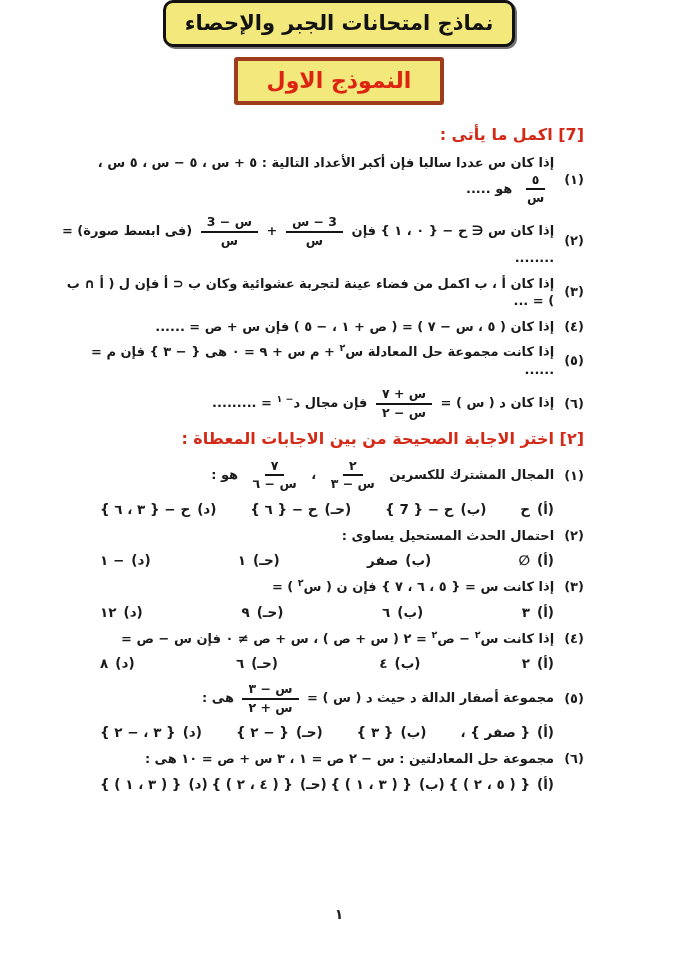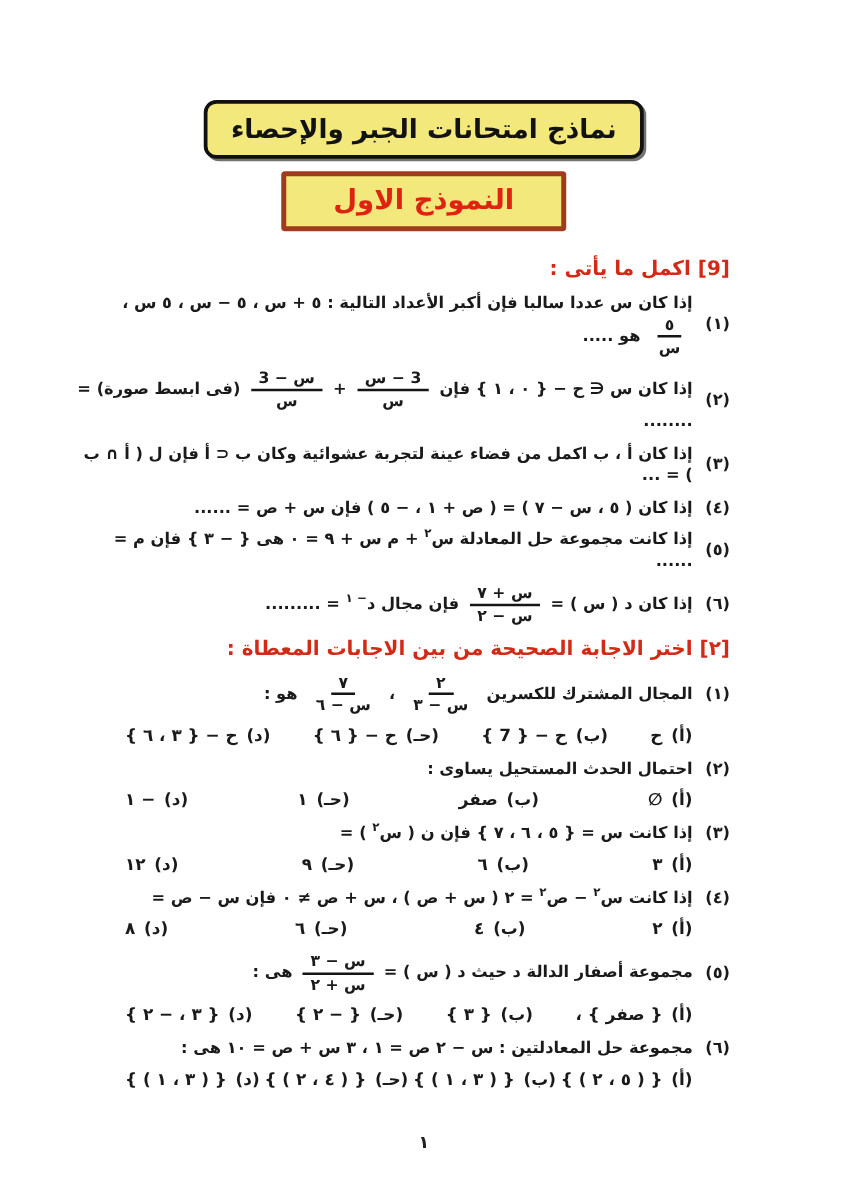--- a/index.html
+++ b/index.html
@@ -10,30 +10,29 @@
     --model-border:#a03c1e;
     --model-text:#dd2412;
   }
   *{margin:0;padding:0;box-sizing:border-box;}
   html,body{background:#e8e8e8;}
   .page{
     width:678px;height:960px;margin:0 auto;background:#ffffff;
     direction:rtl;position:relative;overflow:hidden;
     font-family:"DejaVu Sans","Liberation Sans",sans-serif;
     font-weight:700;color:var(--text);
-    padding-top:80px;
   }
   .banner-title{
     width:352px;margin:0 auto;background:var(--banner-bg);
     border:3.5px solid var(--banner-border);border-radius:10px;
     box-shadow:2px 2px 0 rgba(0,0,0,.55);
     text-align:center;font-size:21px;padding:8px 4px 9px;color:#121212;
   }
   .banner-model{
-    width:228px;margin:10px auto 0;background:var(--banner-bg);
+    width:210px;margin:10px auto 0;background:var(--banner-bg);
     border:4.5px solid var(--model-border);border-radius:3px;
     text-align:center;font-size:22px;padding:7px 4px 8px;color:var(--model-text);
   }
   .content{padding:14px 94px 0 58px;}
   .sec-header{
     color:var(--red);font-size:16px;margin:6px 0 10px;letter-spacing:.2px;
   }
   .item{display:flex;gap:10px;align-items:center;margin-bottom:8px;font-size:13px;line-height:1.35;}
   .item .num{flex:0 0 auto;}
   .item .body{flex:1 1 auto;}
@@ -56,21 +55,21 @@
   }
 </style>
 </head>
 <body>
 
 <div class="page">
   <div class="banner-title">نماذج امتحانات الجبر والإحصاء</div>
   <div class="banner-model">النموذج الاول</div>
   <div class="content">
       <div class="section">
-        <div class="sec-header">[9] اكمل ما يأتى :</div>
+        <div class="sec-header">[7] اكمل ما يأتى :</div>
         <div>
           <div class="item">
             <span class="num">(١)</span>
             <span class="body">إذا كان س عددا سالبا فإن أكبر الأعداد التالية : ٥ + س ، ٥ − س ، ٥ س ، <span class="frac">
                 <span class="num-part">٥</span>
                 <span class="den-part">س</span>
               </span> هو .....</span>
           </div>
         </div>
         <div>

